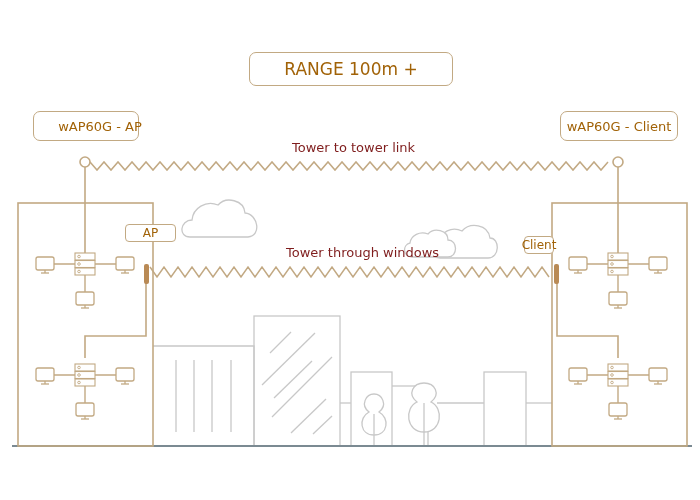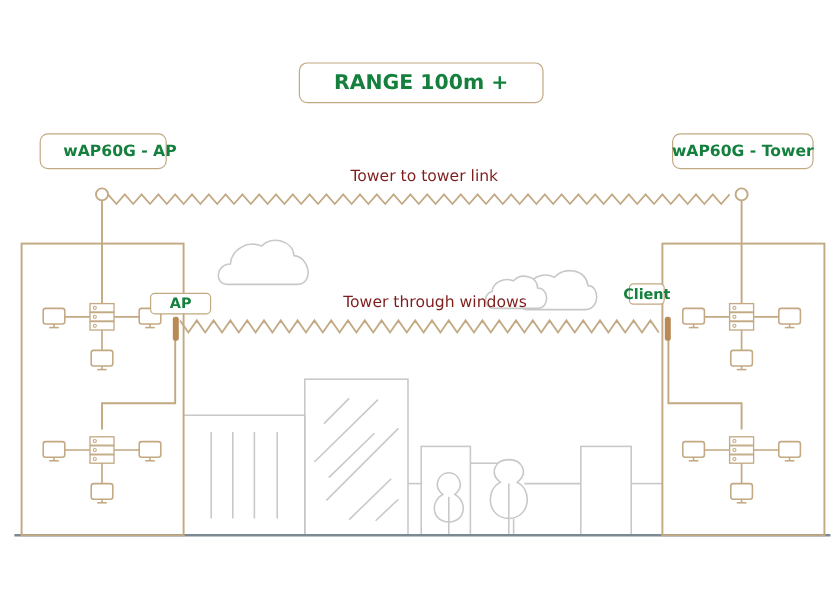--- a/index.html
+++ b/index.html
@@ -1,22 +1,21 @@
 <!DOCTYPE html>
 <html><head>
 <meta charset="utf-8">
 <style>
   html, body { margin:0; padding:0; background:#ffffff; }
   body { width:700px; height:500px; position:relative; overflow:hidden; font-family:"DejaVu Sans", sans-serif; }
   .label-box {
     position:absolute; box-sizing:border-box;
     border:1.5px solid #c2a983; border-radius:7px; background:#fff;
-    color:#15803d; display:flex; align-items:center; justify-content:center;
+    color:#a16207; display:flex; align-items:center; justify-content:center;
     white-space:nowrap;
-    font-weight:bold;
   }
   .txt { position:absolute; color:#7f1d1d; white-space:nowrap; }
   svg { position:absolute; left:0; top:0; }
 </style>
 </head>
 <body>
 
 <svg width="700" height="500" viewBox="0 0 700 500">
 
   <g stroke="#c8c8c8" stroke-width="1.3" fill="none">
@@ -191,19 +190,19 @@
           <line x1="618" y1="416" x2="618" y2="419" stroke="#c2a983" stroke-width="1.3"></line>
           <line x1="614" y1="419" x2="622" y2="419" stroke="#c2a983" stroke-width="1.3"></line>
         </g>
       </g>
     </g>
 </svg>
 
 <div class="label-box" style="left:249px;top:52px;width:204px;height:34px;font-size:17px;">RANGE 100m +</div>
 
 <div class="label-box" style="left:33px;top:111px;width:106px;height:30px;font-size:13px;padding-left:28px;">wAP60G - AP</div>
-<div class="label-box" style="left:560px;top:111px;width:118px;height:30px;font-size:13px;">wAP60G - Tower</div>
+<div class="label-box" style="left:560px;top:111px;width:118px;height:30px;font-size:13px;">wAP60G - Client</div>
 
 <div class="txt" style="left:292px;top:140px;font-size:13px;">Tower to tower link</div>
 <div class="txt" style="left:286px;top:245px;font-size:13px;">Tower through windows</div>
 
-<div class="label-box" style="left:125px;top:244px;width:51px;height:18px;font-size:12px;border-radius:4px;">AP</div>
+<div class="label-box" style="left:125px;top:224px;width:51px;height:18px;font-size:12px;border-radius:4px;">AP</div>
 <div class="label-box" style="left:524px;top:236px;width:30px;height:18px;font-size:12px;border-radius:4px;">Client</div>
 
 </body></html>

